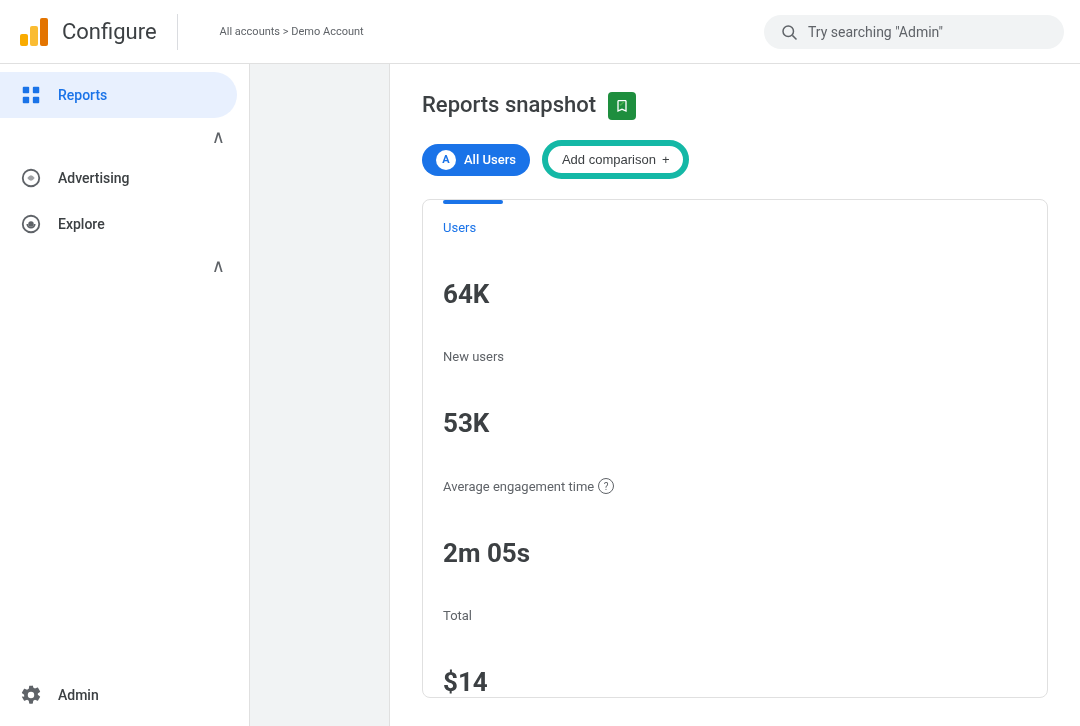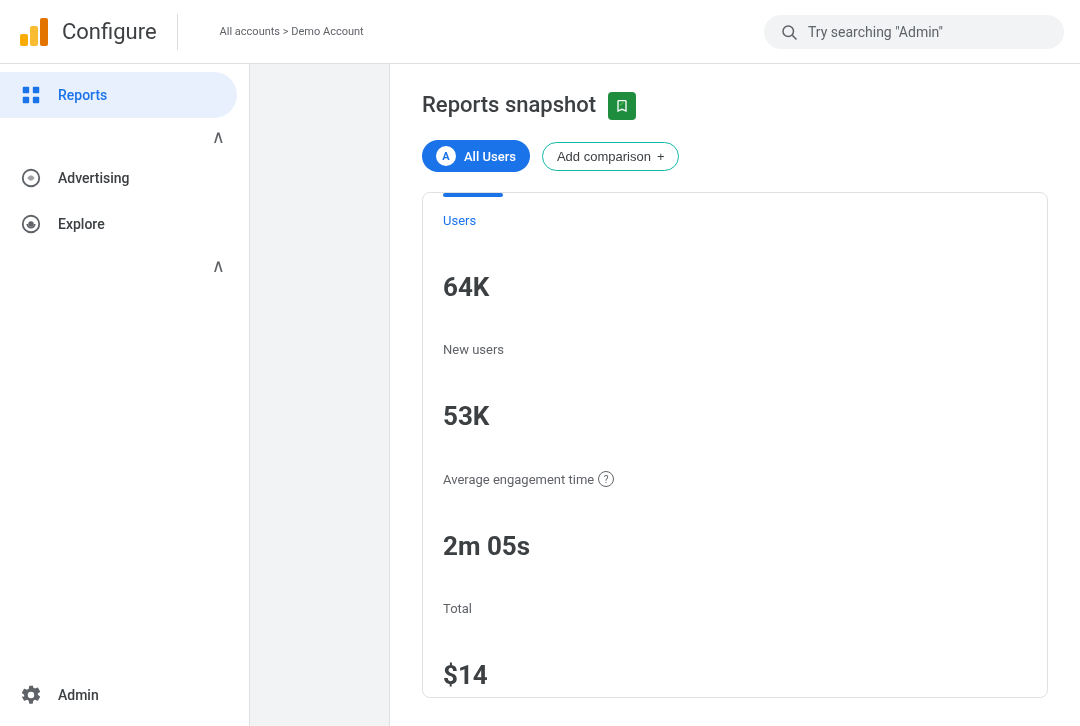--- a/index.html
+++ b/index.html
@@ -213,21 +213,21 @@
       display: flex;
       align-items: center;
       justify-content: center;
       font-weight: 700;
       font-size: 11px;
     }
     .add-comparison-btn {
       display: flex;
       align-items: center;
       gap: 6px;
-      border: 1px solid #14b8a6;
+      border: 6px solid #14b8a6;
       border-radius: 20px;
       padding: 6px 14px;
       font-size: 13px;
       color: #3c4043;
       cursor: pointer;
       background: #fff;
       text-align: right;
     }
 
     

